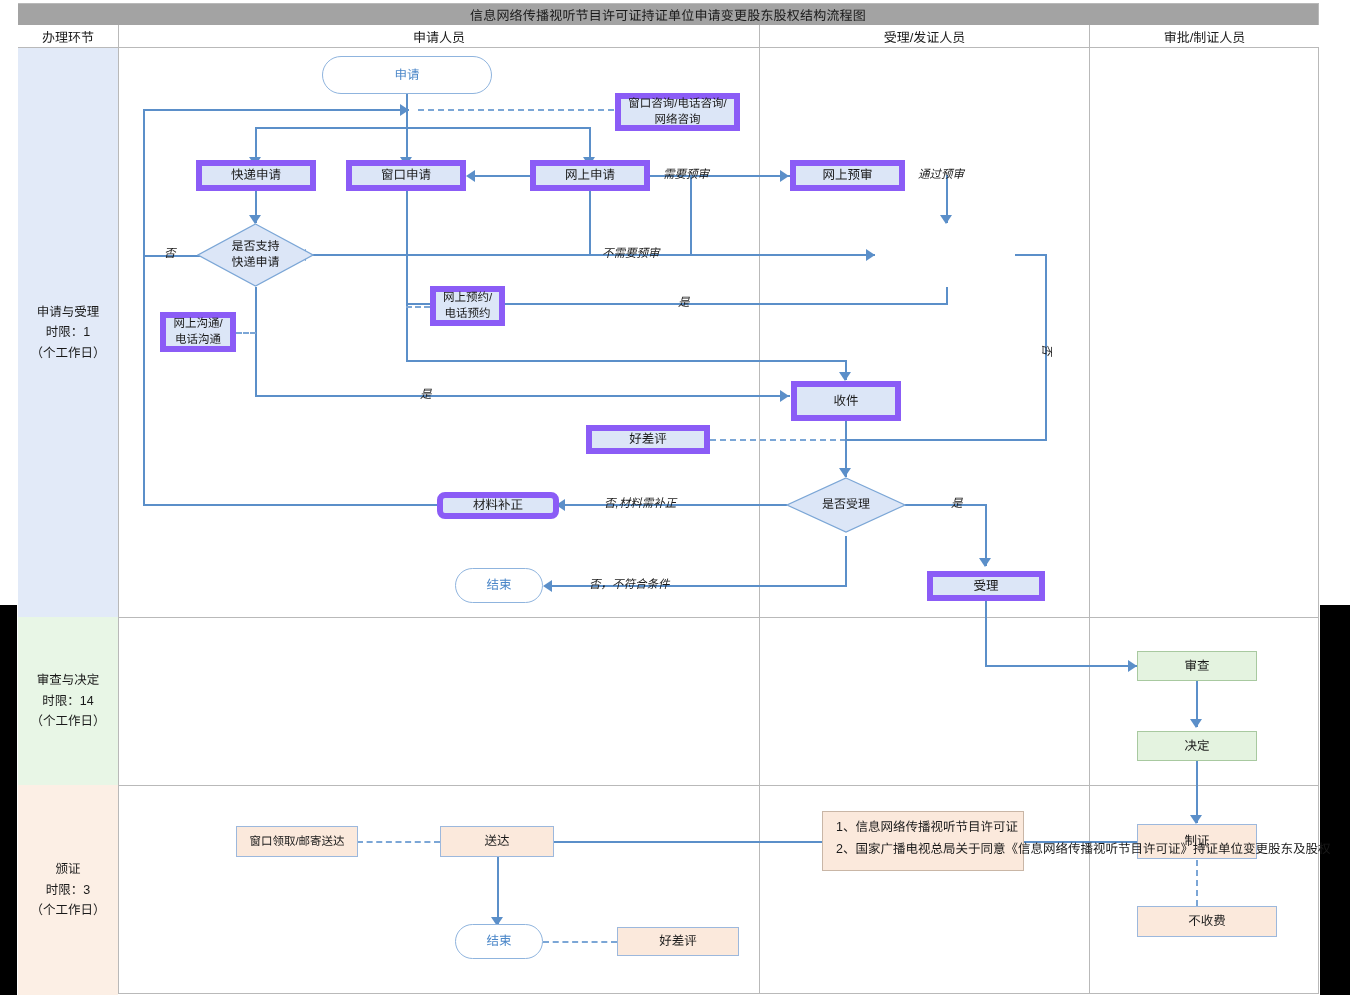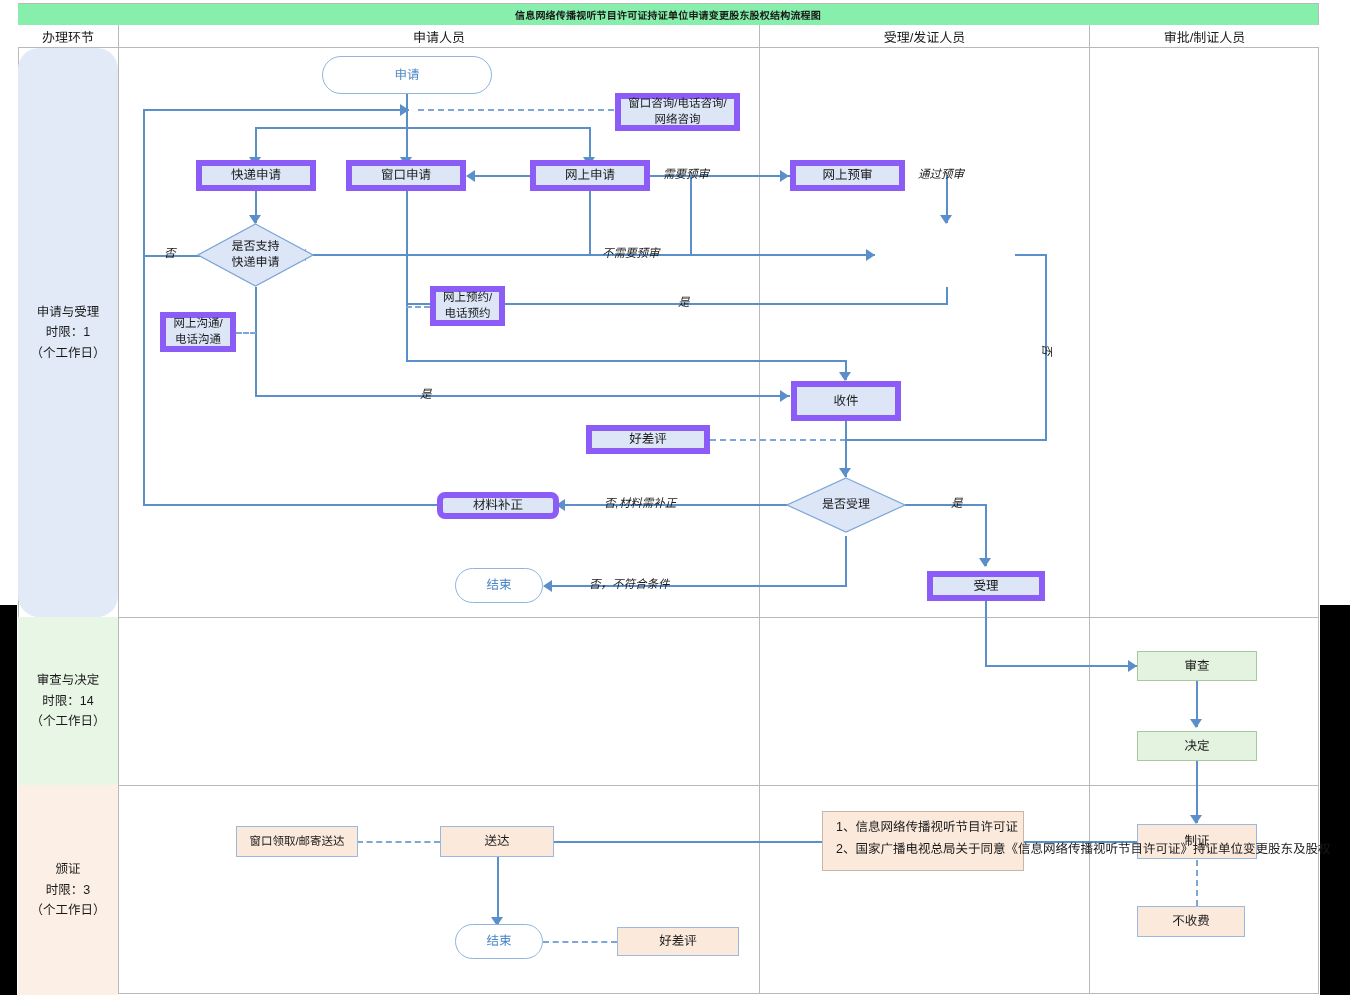--- a/index.html
+++ b/index.html
@@ -21,41 +21,41 @@
   #bar-right{left:1320px;top:605px;width:30px;height:390px;}
 
   
   .tbl-line{position:absolute;background:#b9b9b9;}
   .tbl-line.h{height:1px;}
   .tbl-line.v{width:1px;}
 
   #title-bar{
     position:absolute;left:18px;top:4px;width:1300px;height:21px;
     display:flex;align-items:center;justify-content:center;
-    font-size:10px;font-weight:bold;color:#1a1a1a;letter-spacing:.2px;
-    background:#86efac;
+    font-size:13px;font-weight:normal;color:#1a1a1a;letter-spacing:.2px;
+    background:#a3a3a3;
   }
   .hdr-cell{
     position:absolute;height:22px;
     display:flex;align-items:center;justify-content:center;
     font-size:13px;color:#1a1a1a;background:#fff;font-weight:normal;
   }
   #hdr-stage{left:18px;top:25px;width:100px;}
   #hdr-applicant{left:119px;top:25px;width:640px;}
   #hdr-acceptor{left:760px;top:25px;width:329px;}
   #hdr-approver{left:1090px;top:25px;width:229px;}
 
   
   .stage-cell{
     position:absolute;left:18px;width:100px;
     display:flex;align-items:center;justify-content:center;
     text-align:center;font-size:12.5px;color:#1a1a1a;line-height:1.65;
     white-space:pre-line;
   }
-  #stage-1{top:48px;height:569px;background:#e2eaf8;border-radius:21px;}
+  #stage-1{top:48px;height:569px;background:#e2eaf8;}
   #stage-2{top:617px;height:168px;background:#e8f6e6;}
   #stage-3{top:785px;height:210px;background:#fcefe5;}
 
   
   .node{
     position:absolute;
     display:flex;align-items:center;justify-content:center;
     text-align:center;
     font-size:12.5px;
     line-height:1.35;
@@ -285,21 +285,21 @@
   <div class="node terminator" style="left:455px;top:568px;width:88px;height:35px;font-size:12.5px;">结束</div>
 
   <div class="node rect blue" style="left:927px;top:571px;width:118px;height:30px;">受理</div>
 
   <div class="node rect green" style="left:1137px;top:651px;width:120px;height:30px;">审查</div>
 
   <div class="node rect green" style="left:1137px;top:731px;width:120px;height:30px;">决定</div>
 
   <div class="node rect peach" style="left:1137px;top:824px;width:120px;height:35px;">制证</div>
 
-  <div class="node rect peach" style="left:1137px;top:906px;width:108px;height:31px;">不收费</div>
+  <div class="node rect peach" style="left:1137px;top:906px;width:140px;height:31px;">不收费</div>
 
   <div class="node rect peach-plain" style="left:822px;top:811px;width:202px;height:60px;"></div>
   <div class="overflow-text" style="left:836px;top:818px;">1、信息网络传播视听节目许可证</div>
   <div class="overflow-text" style="left:836px;top:840px;">2、国家广播电视总局关于同意《信息网络传播视听节目许可证》持证单位变更股东及股权</div>
 
   <div class="node rect peach" style="left:440px;top:826px;width:114px;height:31px;">送达</div>
 
   <div class="node rect peach" style="left:236px;top:826px;width:122px;height:31px;font-size:11.5px;">窗口领取/邮寄送达</div>
 
   <div class="node terminator" style="left:455px;top:924px;width:88px;height:35px;">结束</div>

